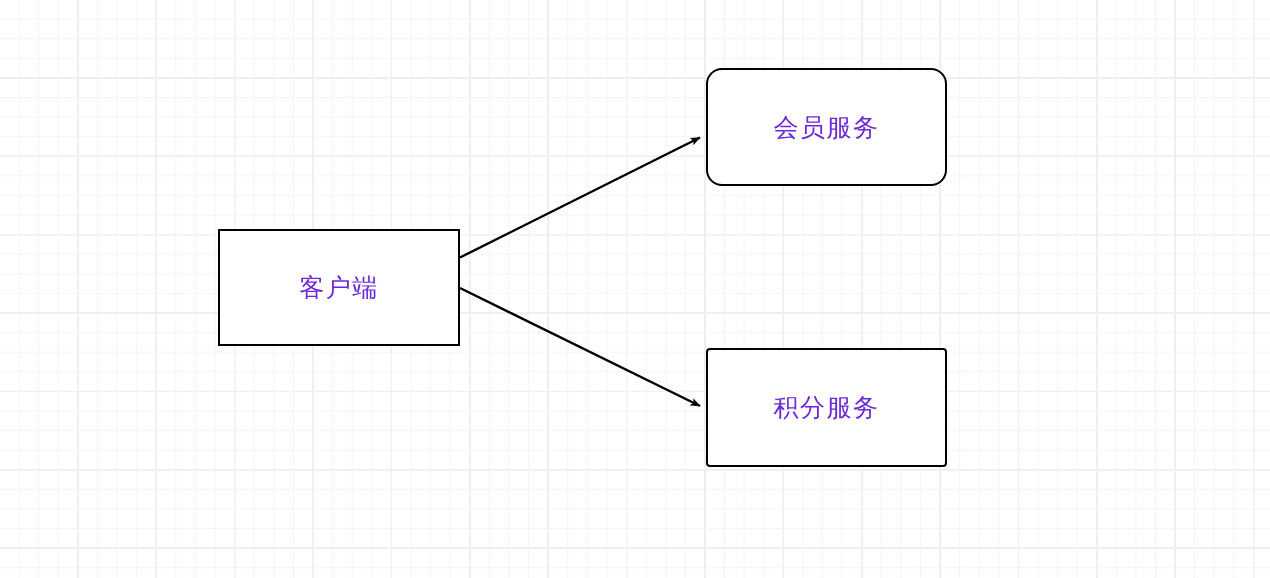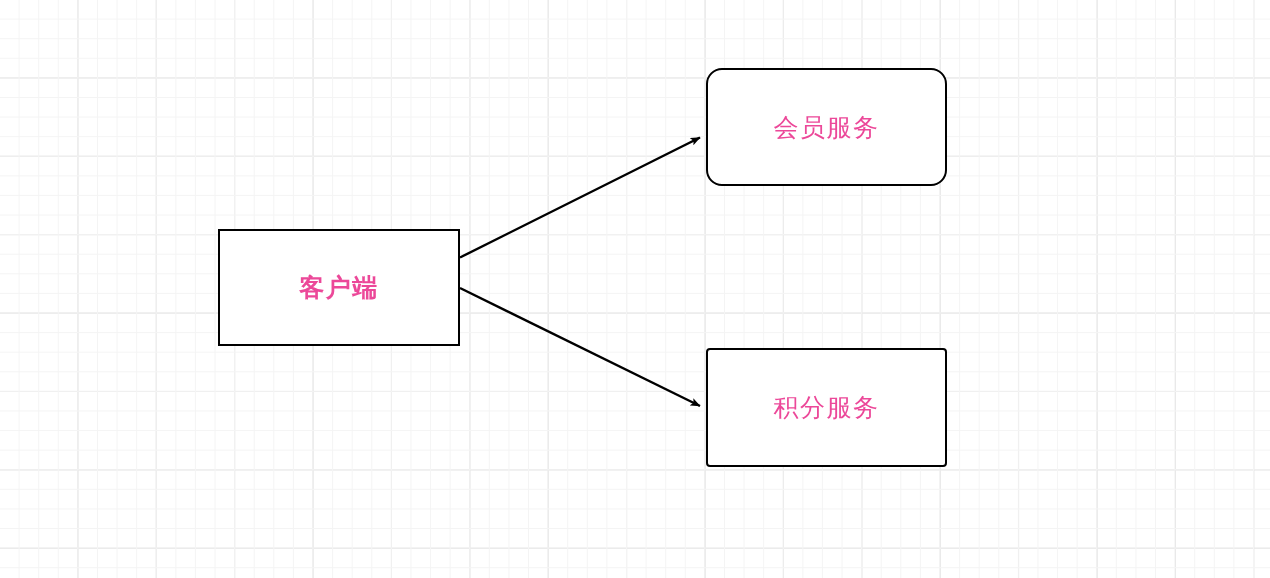--- a/index.html
+++ b/index.html
@@ -43,33 +43,32 @@
     position: absolute;
     box-sizing: border-box;
     background: #ffffff;
     border: 2.4px solid #000000;
     display: flex;
     align-items: center;
     justify-content: center;
   }
   .node-label {
     font-size: 25px;
-    color: #ec4899;
+    color: #6d28d9;
     letter-spacing: 1.5px;
     line-height: 1;
     white-space: nowrap;
     user-select: none;
   }
   .node-client {
     left: 218px;
     top: 229px;
     width: 242px;
     height: 117px;
     border-radius: 0;
-    font-weight: bold;
   }
   .node-member {
     left: 706px;
     top: 68px;
     width: 241px;
     height: 118px;
     border-radius: 16px;
   }
   .node-points {
     left: 706px;

